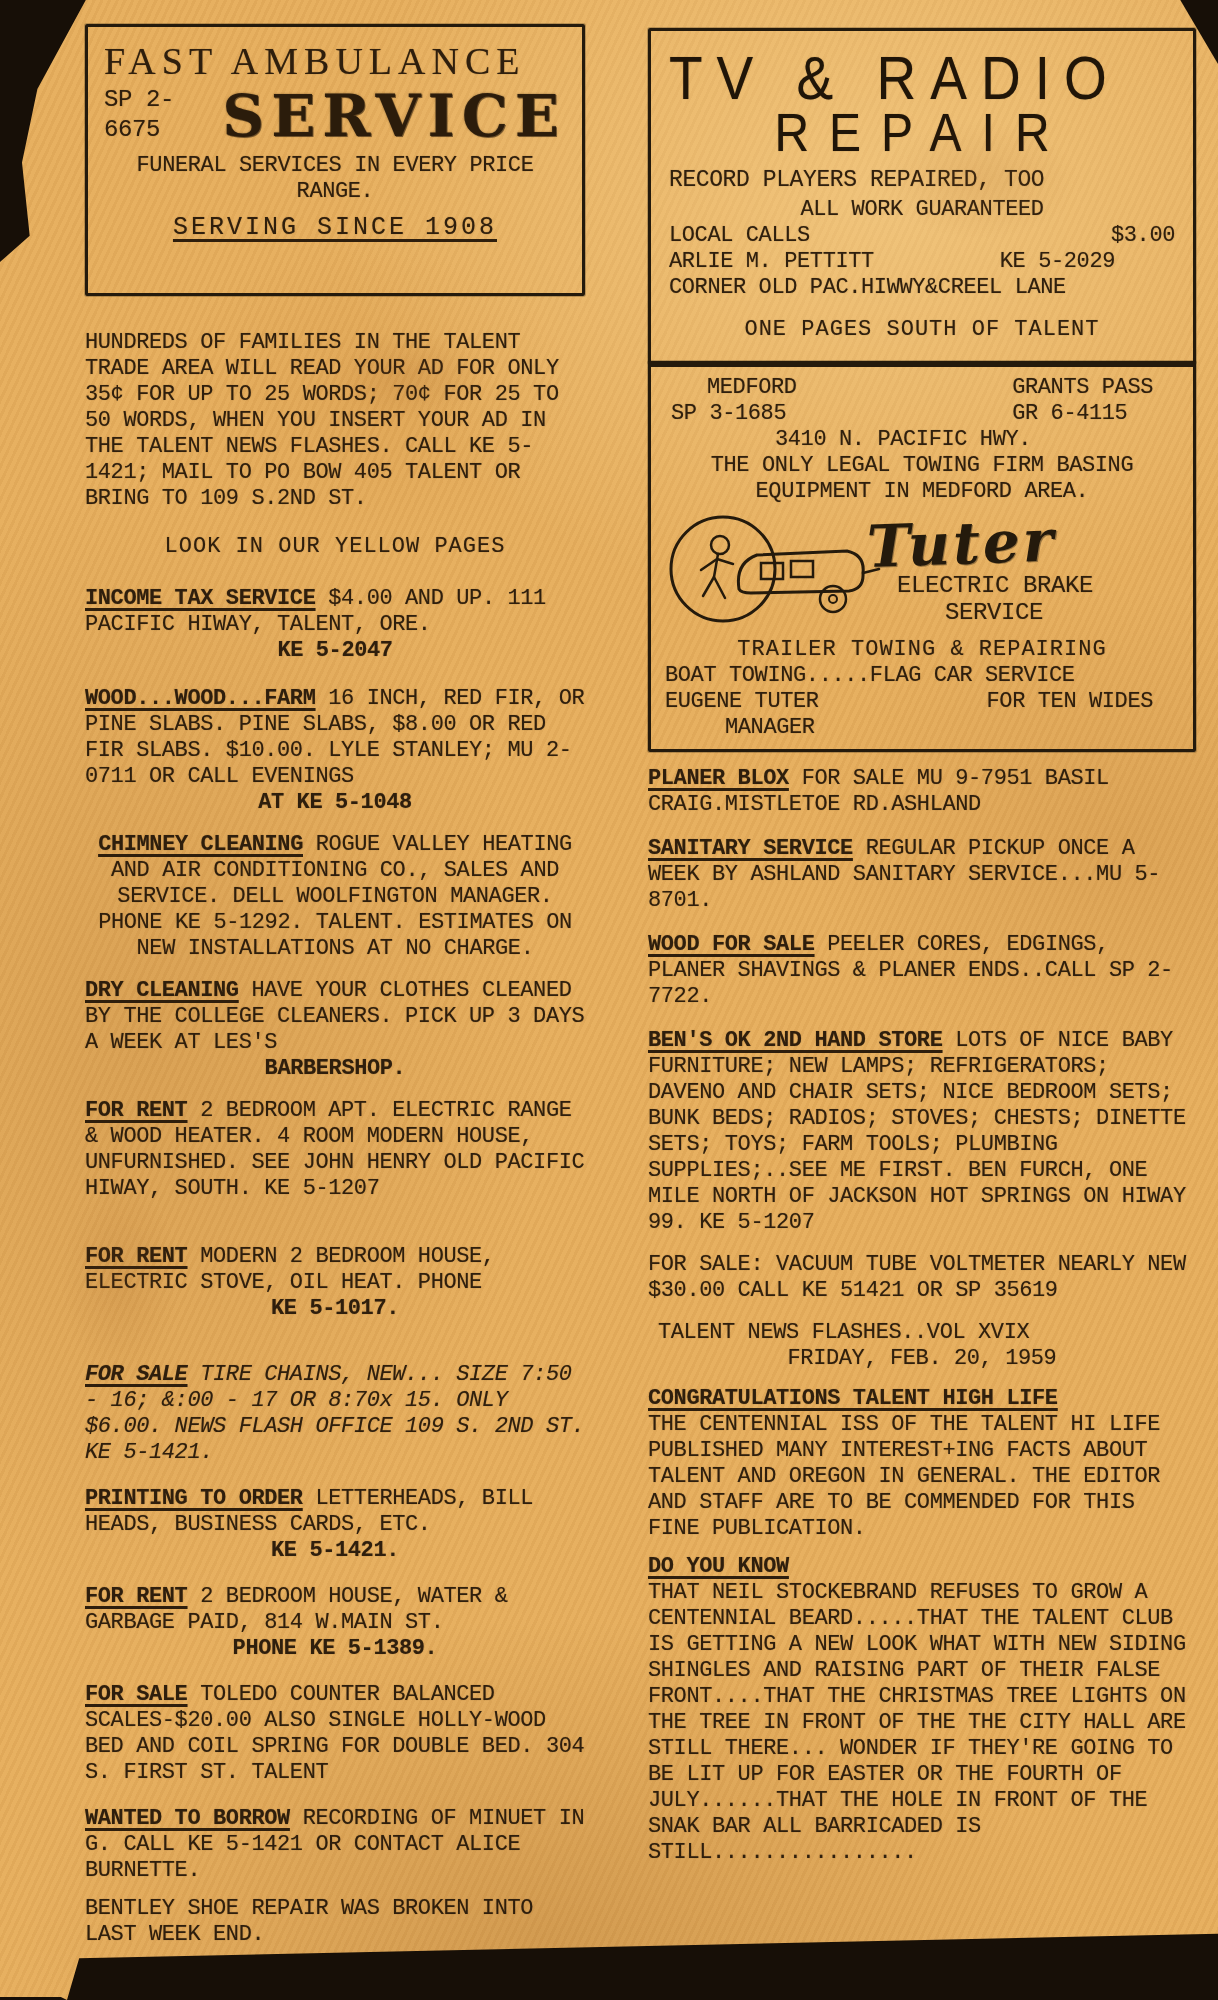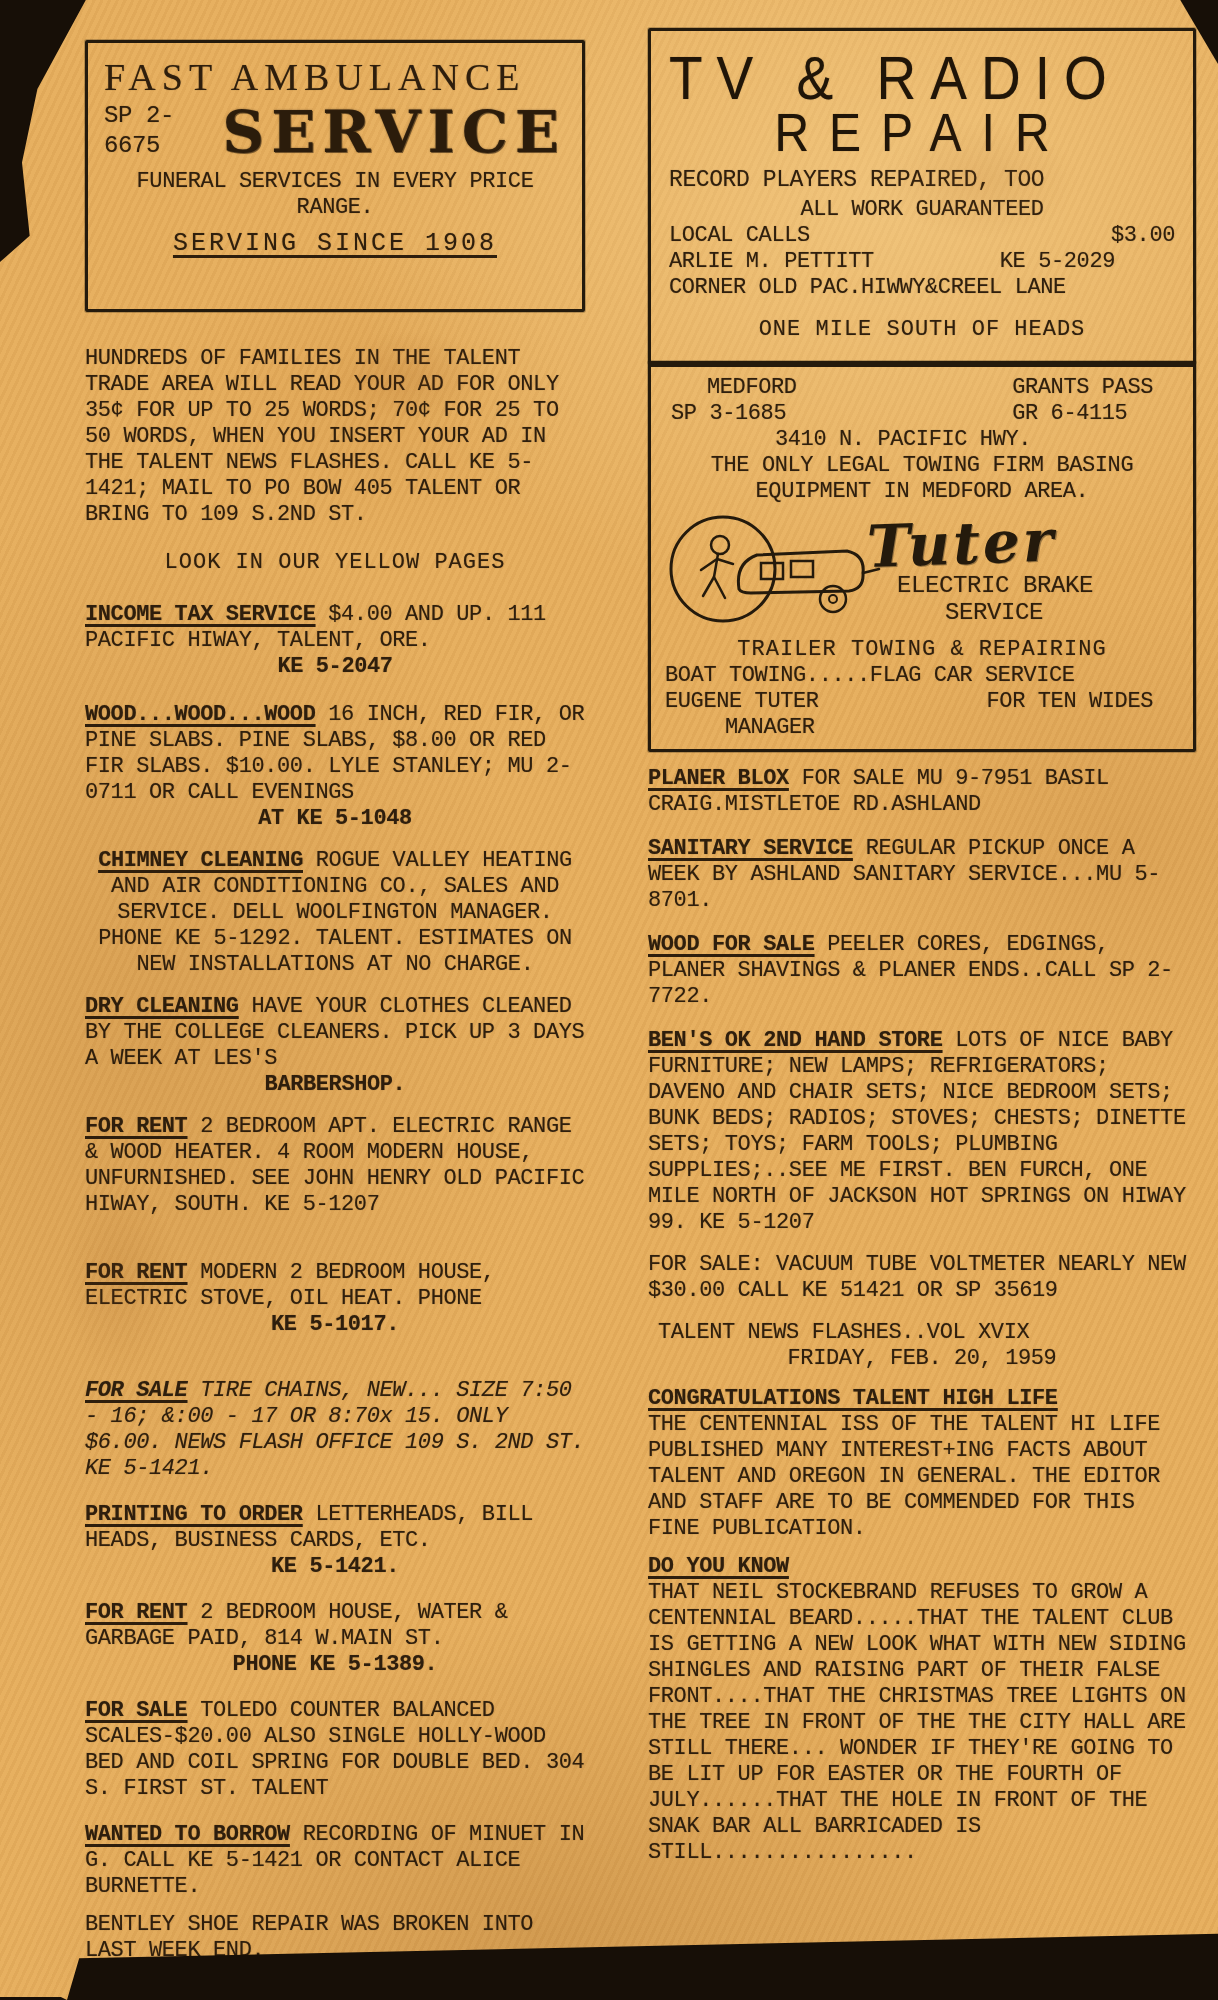--- a/index.html
+++ b/index.html
@@ -10,21 +10,21 @@
     background:
       radial-gradient(ellipse 900px 700px at 72% 10%, rgba(255,226,164,.40), transparent 60%),
       radial-gradient(ellipse 620px 860px at 12% 52%, rgba(148,88,28,.16), transparent 65%),
       radial-gradient(ellipse 520px 420px at 92% 42%, rgba(158,94,32,.14), transparent 60%),
       radial-gradient(ellipse 840px 520px at 45% 97%, rgba(138,82,26,.22), transparent 62%),
       radial-gradient(ellipse 300px 220px at 30% 20%, rgba(196,130,52,.18), transparent 70%),
       repeating-linear-gradient(115deg, rgba(120,70,20,.05) 0 3px, rgba(255,230,180,.04) 3px 7px),
       #e6ae5d;
   }
   .col{position:absolute;font-size:22px;line-height:26px;letter-spacing:-.4px;}
-  .col-left{left:85px;top:40px;width:500px;}
+  .col-left{left:85px;top:24px;width:500px;}
   .col-right{left:608px;top:28px;width:548px;margin-left:40px;}
   .box{border:3px solid #241a0c;border-radius:2px;box-shadow:0 0 0 1px rgba(36,26,12,.25);}
   .tw{text-shadow:0 0 1px rgba(40,25,10,.45);}
   .center{text-align:center;}
   .ad{margin:0;}
   .ad-title{font-weight:bold;text-decoration:underline;text-decoration-thickness:2.5px;text-underline-offset:4px;}
   .centerline{text-align:center;font-weight:bold;}
   
   .amb{padding:12px 16px 8px;height:246px;}
   .amb-title{font-family:"Liberation Serif","DejaVu Serif",serif;font-size:38px;line-height:44px;letter-spacing:6px;}
@@ -91,21 +91,21 @@
       <div class="amb-since center">SERVING SINCE 1908</div>
     </div>
 
     <p class="ad intro">HUNDREDS OF FAMILIES IN THE TALENT TRADE AREA WILL READ YOUR AD FOR ONLY 35¢ FOR UP TO 25 WORDS; 70¢ FOR 25 TO 50 WORDS, WHEN YOU INSERT YOUR AD IN THE TALENT NEWS FLASHES. CALL KE 5-1421; MAIL TO PO BOW 405 TALENT OR BRING TO 109 S.2ND ST.</p>
 
     <div class="yellow center">LOOK IN OUR YELLOW PAGES</div>
 
     <p class="ad" style="margin-top:26px;"><span class="ad-title">INCOME TAX SERVICE</span><span> $4.00 AND UP. 111 PACIFIC HIWAY, TALENT, ORE.</span></p>
     <div class="centerline">KE 5-2047</div>
 
-    <p class="ad" style="margin-top:22px;"><span class="ad-title">WOOD...WOOD...WOOD</span><span> 16 INCH, RED FIR, OR PINE SLABS. PINE SLABS, $8.00 OR RED FIR SLABS. $10.00. LYLE STANLEY; MU 2-0711 OR CALL EVENINGS</span></p>
+    <p class="ad" style="margin-top:22px;"><span class="ad-title">WOOD...WOOD...FARM</span><span> 16 INCH, RED FIR, OR PINE SLABS. PINE SLABS, $8.00 OR RED FIR SLABS. $10.00. LYLE STANLEY; MU 2-0711 OR CALL EVENINGS</span></p>
     <div class="centerline">AT KE 5-1048</div>
 
     <p class="ad" style="margin-top:16px;text-align:center;"><span class="ad-title">CHIMNEY CLEANING</span><span> ROGUE VALLEY HEATING AND AIR CONDITIONING CO., SALES AND SERVICE. DELL WOOLFINGTON MANAGER. PHONE KE 5-1292. TALENT. ESTIMATES ON NEW INSTALLATIONS AT NO CHARGE.</span></p>
 
     <p class="ad" style="margin-top:16px;"><span class="ad-title">DRY CLEANING</span><span> HAVE YOUR CLOTHES CLEANED BY THE COLLEGE CLEANERS. PICK UP 3 DAYS A WEEK AT LES'S</span></p>
     <div class="centerline">BARBERSHOP.</div>
 
     <p class="ad" style="margin-top:16px;"><span class="ad-title">FOR RENT</span><span> 2 BEDROOM APT. ELECTRIC RANGE &amp; WOOD HEATER. 4 ROOM MODERN HOUSE, UNFURNISHED. SEE JOHN HENRY OLD PACIFIC HIWAY, SOUTH. KE 5-1207</span></p>
 
     <p class="ad" style="margin-top:42px;"><span class="ad-title">FOR RENT</span><span> MODERN 2 BEDROOM HOUSE, ELECTRIC STOVE, OIL HEAT. PHONE</span></p>
@@ -135,21 +135,21 @@
       <div class="tv-guar center">ALL WORK GUARANTEED</div>
       <div class="rsplit">
         <span>LOCAL CALLS</span>
         <span>$3.00</span>
       </div>
       <div class="rsplit" style="padding-right:60px;">
         <span>ARLIE M. PETTITT</span>
         <span>KE 5-2029</span>
       </div>
       <div>CORNER OLD PAC.HIWWY&amp;CREEL LANE</div>
-      <div class="tv-mile center">ONE MILE SOUTH OF HEADS</div>
+      <div class="tv-mile center">ONE PAGES SOUTH OF TALENT</div>
     </div>
 
     <div class="box tuter">
       <div class="tuter-cities">
         <div class="tuter-city">
           <div style="padding-left:36px;">MEDFORD</div>
           <div>SP 3-1685</div>
         </div>
         <div class="tuter-city">
           <div>GRANTS PASS</div>

